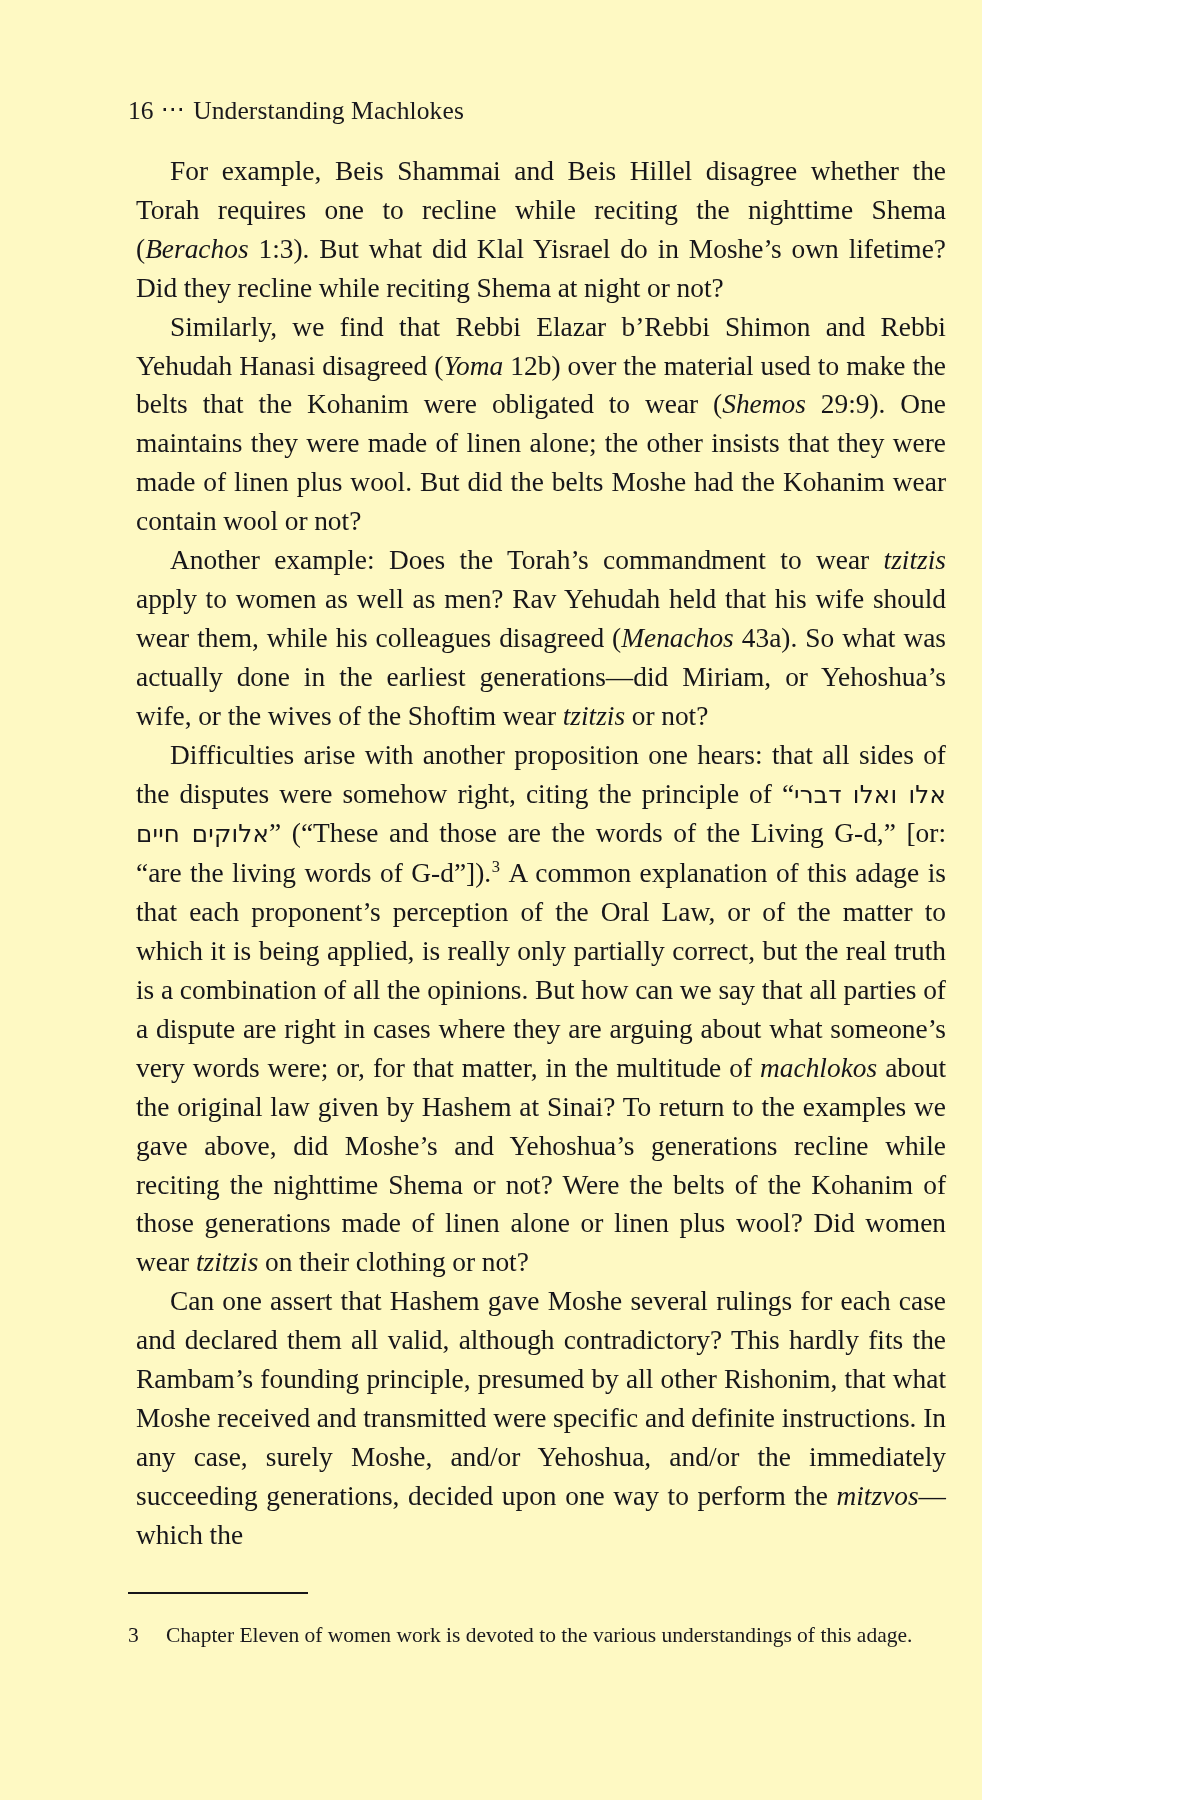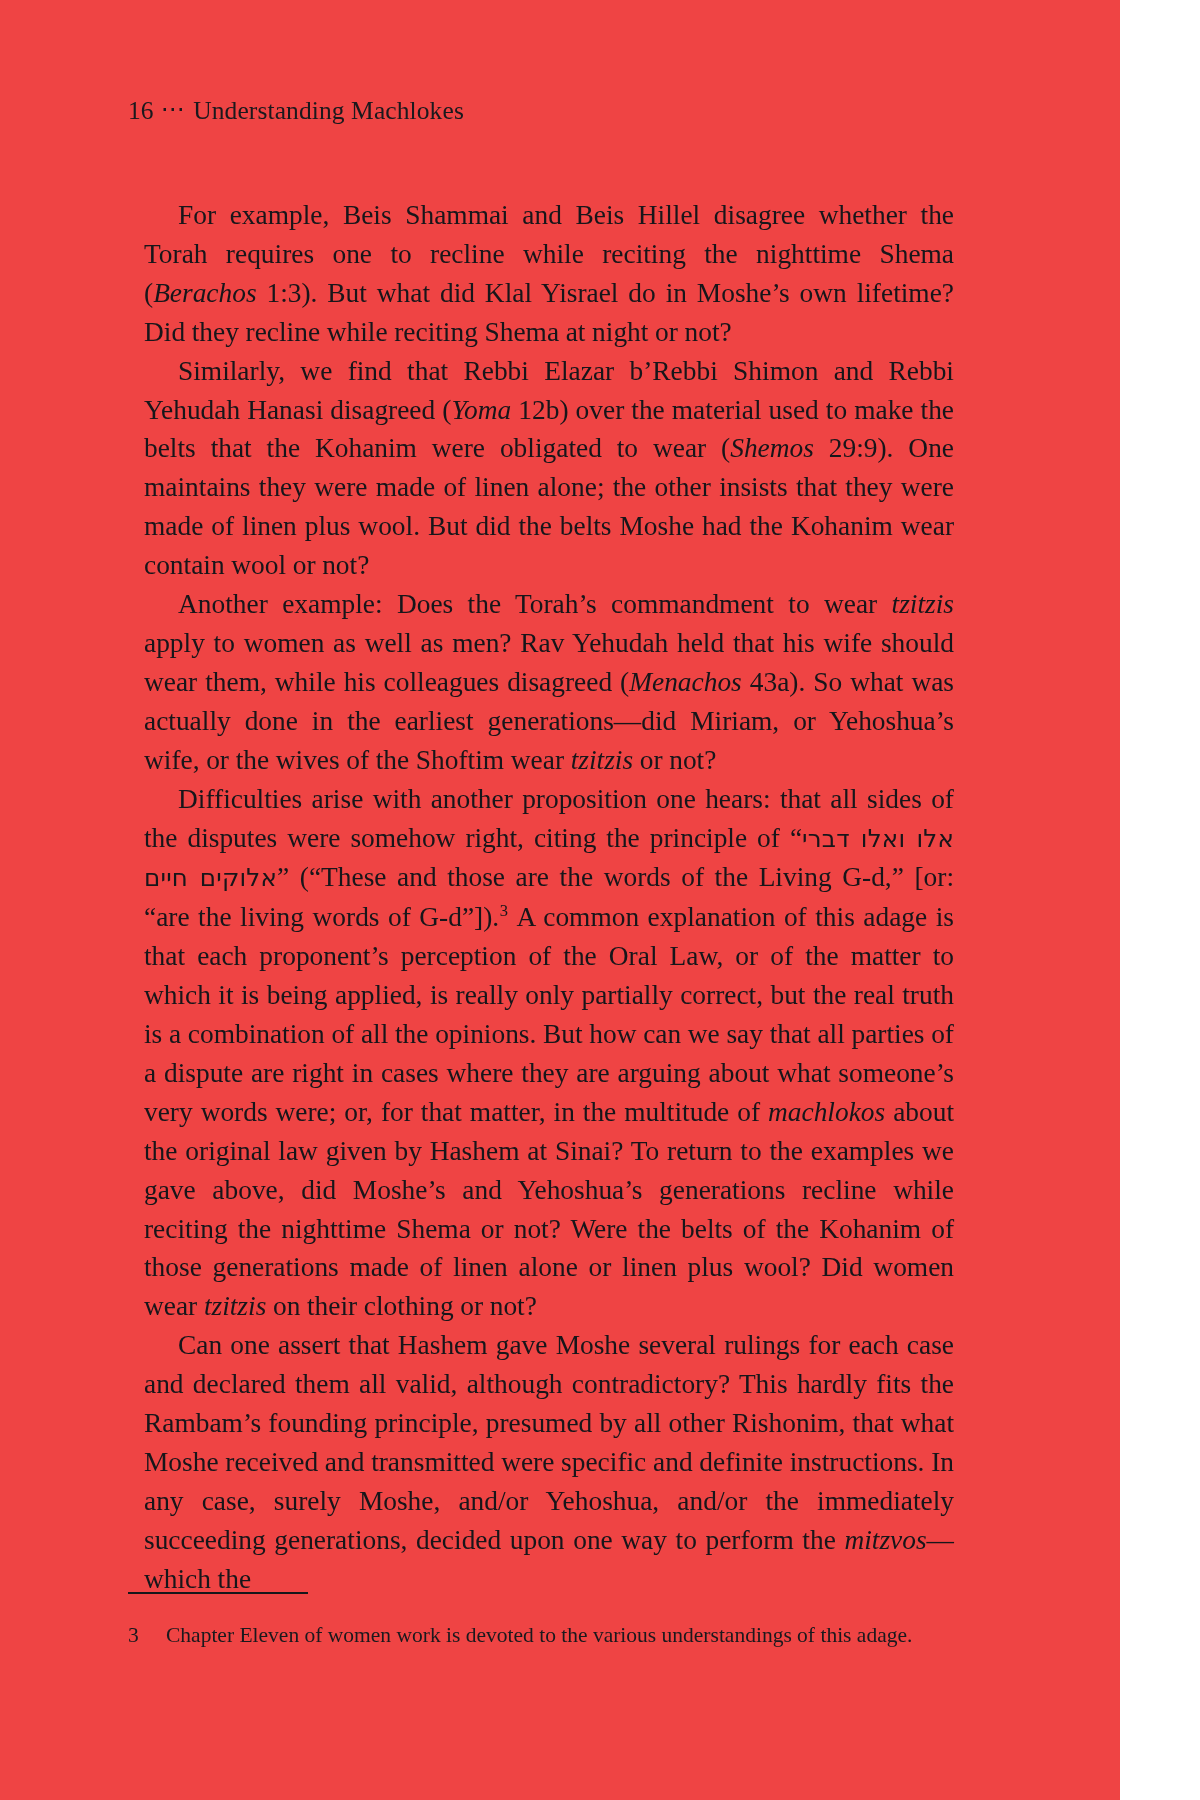--- a/index.html
+++ b/index.html
@@ -12,23 +12,23 @@
     height: 1800px;
     font-family: "Liberation Serif", "DejaVu Serif", serif;
     color: #17161a;
     position: relative;
     overflow: hidden;
   }
 
   .page {
     position: absolute;
     left: 0; top: 0;
-    width: 1120px;
+    width: 982px;
     height: 1800px;
-    background: #ef4444;
+    background: #fef9c3;
   }
 
   
   .running-head {
     position: absolute;
     left: 128px;
     top: 96px;
     width: 810px;
     font-size: 25.5px;
     letter-spacing: 0.1px;
@@ -42,24 +42,23 @@
     letter-spacing: 2.5px;
     font-size: 24px;
     position: relative;
     top: -2px;
   }
   .rh-title { }
 
   
   .body-block {
     position: absolute;
-    left: 144px;
+    left: 136px;
     top: 152px;
     width: 810px;
-    margin-top: 44px;
   }
 
   p.para {
     margin: 0;
     font-size: 27.4px;
     line-height: 38.9px;
     text-align: justify;
     text-justify: inter-word;
     text-indent: 34px;
     color: #17161a;

